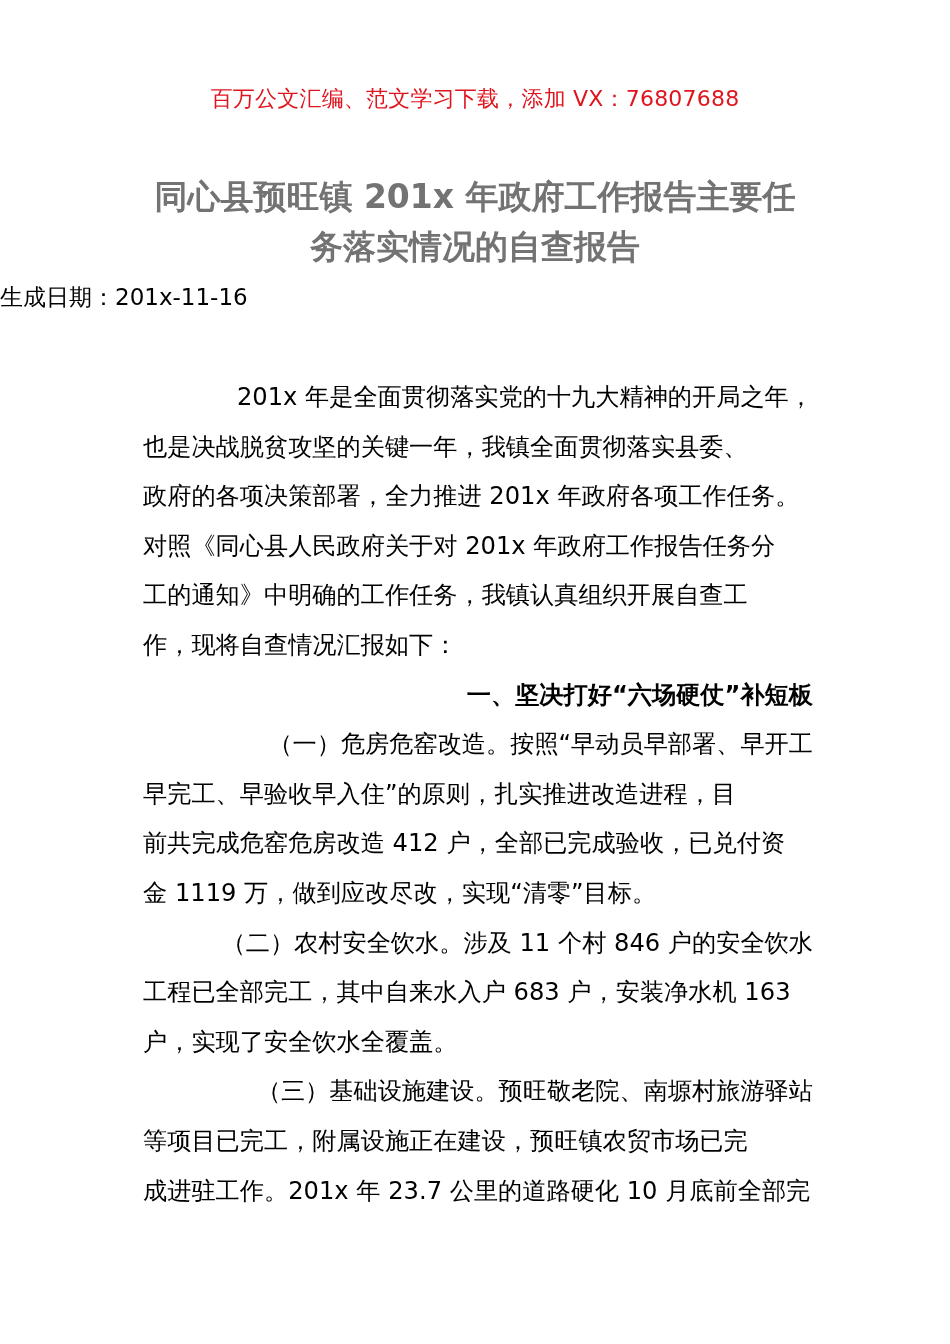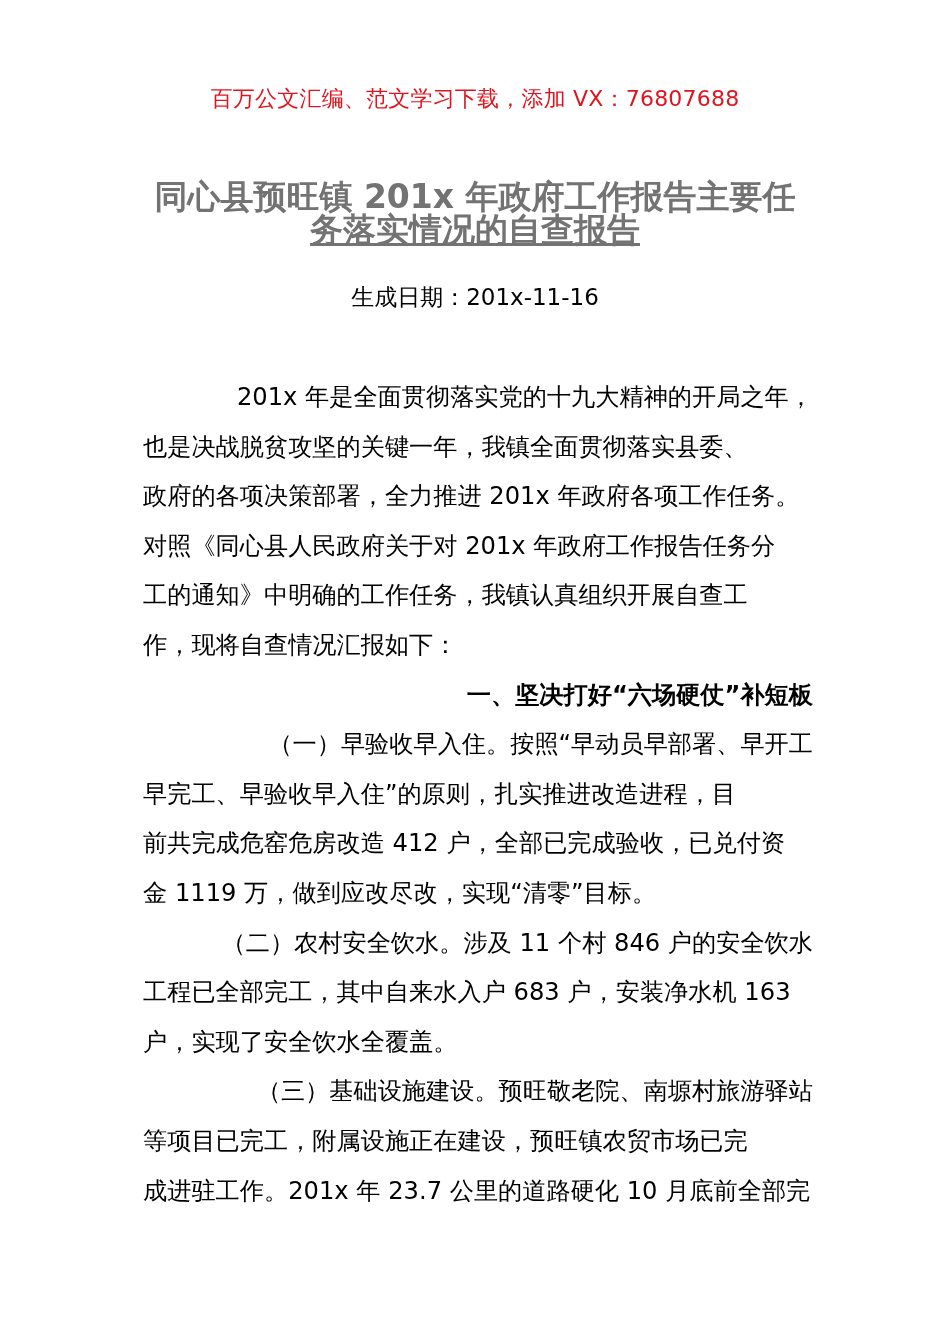--- a/index.html
+++ b/index.html
@@ -29,27 +29,26 @@
       position: absolute;
       left: 0;
       width: 950px;
       text-align: center;
       font-size: 33px;
       font-weight: bold;
       color: #737373;
       white-space: nowrap;
     }
     .title.l1 { top: 175px; }
-    .title.l2 { top: 208px; text-decoration: underline; }
+    .title.l2 { top: 225px; }
     .date {
       position: absolute;
       top: 282px;
       left: 0;
       width: 950px;
-      text-align: center;
       font-size: 23px;
       white-space: nowrap;
     }
     .body-text {
       position: absolute;
       left: 143px;
       top: 378px;
       width: 670px;
     }
     .line {
@@ -73,21 +72,21 @@
 <div class="date">生成日期：201x-11-16</div>
 
 <div class="body-text">
   <div class="line indent">201x 年是全面贯彻落实党的十九大精神的开局之年，</div>
   <div class="line">也是决战脱贫攻坚的关键一年，我镇全面贯彻落实县委、</div>
   <div class="line">政府的各项决策部署，全力推进 201x 年政府各项工作任务。</div>
   <div class="line">对照《同心县人民政府关于对 201x 年政府工作报告任务分</div>
   <div class="line">工的通知》中明确的工作任务，我镇认真组织开展自查工</div>
   <div class="line">作，现将自查情况汇报如下：</div>
   <div class="line indent heading">一、坚决打好“六场硬仗”补短板</div>
-  <div class="line indent">（一）早验收早入住。按照“早动员早部署、早开工</div>
+  <div class="line indent">（一）危房危窑改造。按照“早动员早部署、早开工</div>
   <div class="line">早完工、早验收早入住”的原则，扎实推进改造进程，目</div>
   <div class="line">前共完成危窑危房改造 412 户，全部已完成验收，已兑付资</div>
   <div class="line">金 1119 万，做到应改尽改，实现“清零”目标。</div>
   <div class="line indent">（二）农村安全饮水。涉及 11 个村 846 户的安全饮水</div>
   <div class="line">工程已全部完工，其中自来水入户 683 户，安装净水机 163</div>
   <div class="line">户，实现了安全饮水全覆盖。</div>
   <div class="line indent">（三）基础设施建设。预旺敬老院、南塬村旅游驿站</div>
   <div class="line">等项目已完工，附属设施正在建设，预旺镇农贸市场已完</div>
   <div class="line">成进驻工作。201x 年 23.7 公里的道路硬化 10 月底前全部完</div>
 </div>

